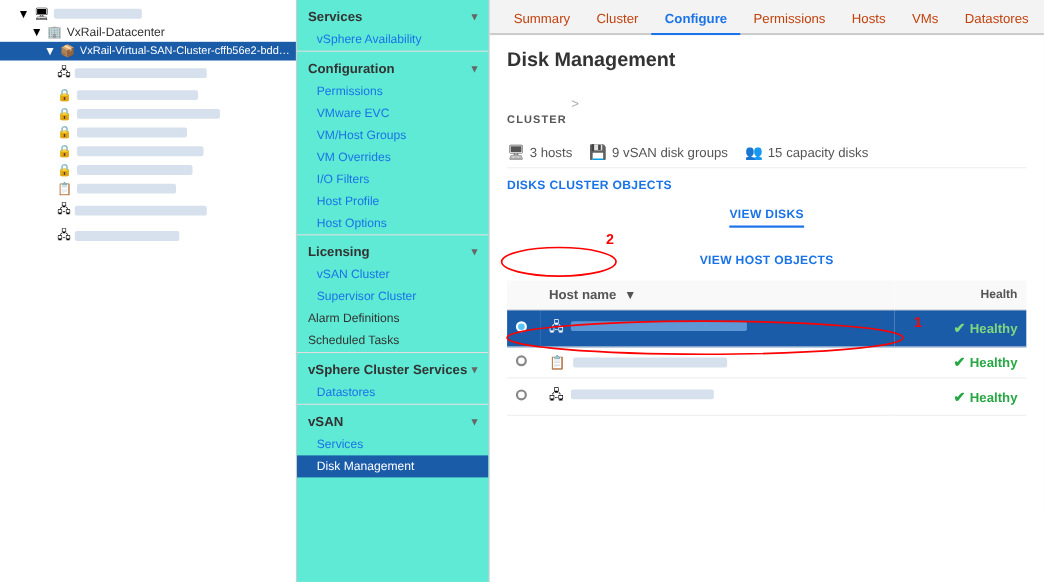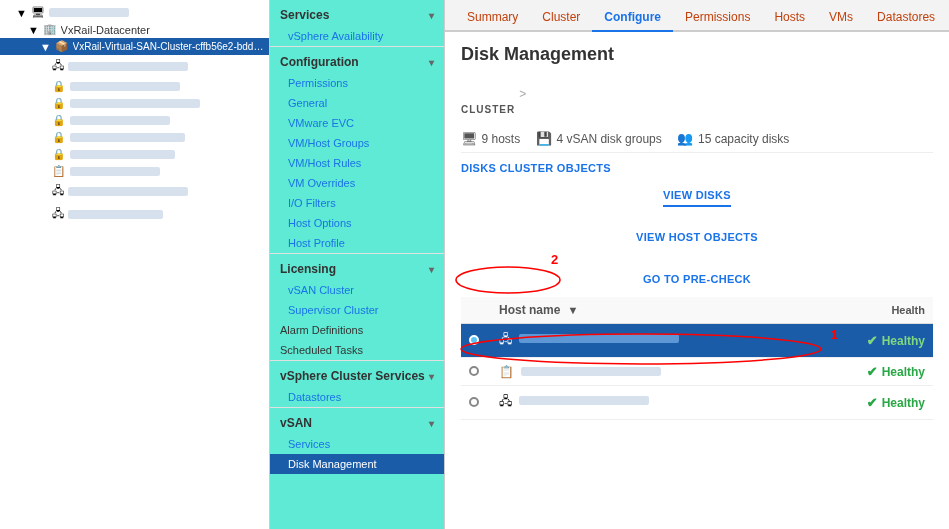--- a/index.html
+++ b/index.html
@@ -276,28 +276,26 @@
     <span>Services</span>
     <span class="chevron">▾</span>
   </div>
   <div class="nav-item">vSphere Availability</div>
 
   <div class="nav-section-header">
     <span>Configuration</span>
     <span class="chevron">▾</span>
   </div>
   <div class="nav-item">Permissions</div>
-  <div class="nav-item">General</div>
   <div class="nav-item">VMware EVC</div>
   <div class="nav-item">VM/Host Groups</div>
-  <div class="nav-item">VM/Host Rules</div>
   <div class="nav-item">VM Overrides</div>
   <div class="nav-item">I/O Filters</div>
+  <div class="nav-item">Host Profile</div>
   <div class="nav-item">Host Options</div>
-  <div class="nav-item">Host Profile</div>
 
   <div class="nav-section-header">
     <span>Licensing</span>
     <span class="chevron">▾</span>
   </div>
   <div class="nav-item">vSAN Cluster</div>
   <div class="nav-item">Supervisor Cluster</div>
 
   <div class="nav-item" style="color:#333; font-weight:normal; padding-left:10px;">Alarm Definitions</div>
 
@@ -332,39 +330,38 @@
 
   <div class="content-area">
     <div class="page-title">Disk Management</div>
     <div class="breadcrumb">
       <span style="font-weight:bold;font-size:10px;letter-spacing:1px;color:#555;margin-top:31px;">CLUSTER</span>
       <span class="breadcrumb-sep">&gt;</span>
     </div>
     <div class="stats-bar">
       <div class="stat-item">
         <span class="stat-icon">🖥</span>
-        <span>9 hosts</span>
+        <span>3 hosts</span>
       </div>
       <div class="stat-item">
         <span class="stat-icon">💾</span>
-        <span>4 vSAN disk groups</span>
+        <span>9 vSAN disk groups</span>
       </div>
       <div class="stat-item">
         <span class="stat-icon">👥</span>
         <span>15 capacity disks</span>
       </div>
     </div>
     <div style="margin-bottom:8px;">
       <a class="view-link">DISKS CLUSTER OBJECTS</a>
     </div>
 
     <div class="action-tabs" style="position:relative;">
       <div class="action-tab active-tab" style="position:relative;">VIEW DISKS</div>
       <div class="action-tab">VIEW HOST OBJECTS</div>
-      <div class="action-tab">GO TO PRE-CHECK</div>
     </div>
 
     <div style="position:relative; margin-top:2px;">
       <svg style="position:absolute; top:-32px; left:-8px; pointer-events:none; z-index:10;" width="120" height="30">
         <ellipse cx="55" cy="15" rx="52" ry="13" fill="none" stroke="red" stroke-width="1.5"></ellipse>
       </svg>
       <span style="position:absolute; top:-45px; left:90px; color:red; font-weight:bold; font-size:13px; z-index:10;">2</span>
     </div>
 
     <div class="table-wrapper">

